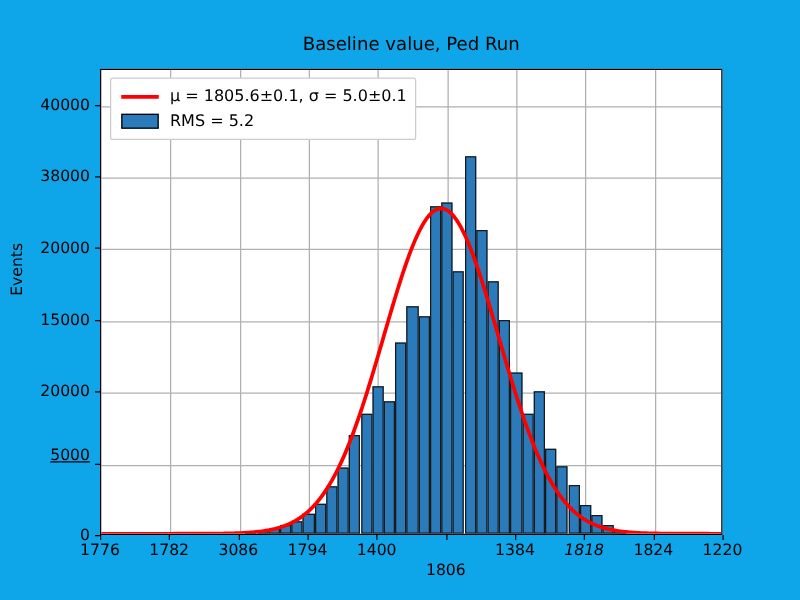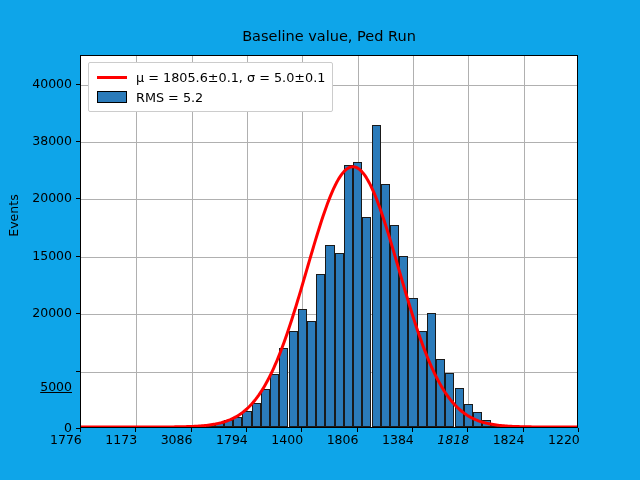--- a/index.html
+++ b/index.html
@@ -84,20 +84,21 @@
     left: 76px;
     width: 4px;
     height: 1px;
     background: #000000;
   }
   .xtick-label {
     position: absolute;
     top: 433px;
     width: 60px;
     margin-left: -30px;
+    text-align: center;
     font-size: 12.5px;
     color: #000000;
     line-height: 14px;
     white-space: nowrap;
   }
   .xtick-mark {
     position: absolute;
     top: 428px;
     width: 1px;
     height: 4px;
@@ -222,45 +223,45 @@
         <div class="bar" style="left: 410.389px; width: 9.22222px; height: 3.44308px; background: rgb(43, 123, 186); border-color: rgb(26, 26, 26);"></div>
       </div>
     <svg id="curve-layer" viewBox="0 0 498 373" preserveAspectRatio="none">
       <path id="fit-path" fill="none" stroke="#ff0000" stroke-width="3" stroke-linejoin="round" stroke-linecap="round" d="M0.00,373.00 L1.50,373.00 L3.00,373.00 L4.50,373.00 L6.00,373.00 L7.50,373.00 L9.00,373.00 L10.50,373.00 L12.00,373.00 L13.50,373.00 L15.00,373.00 L16.50,373.00 L18.00,373.00 L19.50,373.00 L21.00,373.00 L22.50,373.00 L24.00,373.00 L25.50,373.00 L27.00,373.00 L28.50,373.00 L30.00,373.00 L31.50,373.00 L33.00,373.00 L34.50,373.00 L36.00,373.00 L37.50,373.00 L39.00,373.00 L40.50,373.00 L42.00,373.00 L43.50,373.00 L45.00,373.00 L46.50,373.00 L48.00,373.00 L49.50,373.00 L51.00,373.00 L52.50,373.00 L54.00,373.00 L55.50,373.00 L57.00,373.00 L58.50,372.99 L60.00,372.99 L61.50,372.99 L63.00,372.99 L64.50,372.99 L66.00,372.99 L67.50,372.99 L69.00,372.99 L70.50,372.98 L72.00,372.98 L73.50,372.98 L75.00,372.97 L76.50,372.97 L78.00,372.97 L79.50,372.96 L81.00,372.95 L82.50,372.95 L84.00,372.94 L85.50,372.93 L87.00,372.92 L88.50,372.91 L90.00,372.90 L91.50,372.89 L93.00,372.87 L94.50,372.85 L96.00,372.83 L97.50,372.81 L99.00,372.79 L100.50,372.76 L102.00,372.73 L103.50,372.69 L105.00,372.66 L106.50,372.61 L108.00,372.57 L109.50,372.51 L111.00,372.45 L112.50,372.39 L114.00,372.31 L115.50,372.23 L117.00,372.14 L118.50,372.04 L120.00,371.93 L121.50,371.81 L123.00,371.68 L124.50,371.53 L126.00,371.37 L127.50,371.20 L129.00,371.00 L130.50,370.79 L132.00,370.56 L133.50,370.30 L135.00,370.03 L136.50,369.72 L138.00,369.39 L139.50,369.04 L141.00,368.65 L142.50,368.22 L144.00,367.77 L145.50,367.27 L147.00,366.73 L148.50,366.16 L150.00,365.53 L151.50,364.86 L153.00,364.14 L154.50,363.36 L156.00,362.52 L157.50,361.63 L159.00,360.67 L160.50,359.64 L162.00,358.55 L163.50,357.38 L165.00,356.13 L166.50,354.81 L168.00,353.40 L169.50,351.90 L171.00,350.32 L172.50,348.64 L174.00,346.86 L175.50,344.99 L177.00,343.01 L178.50,340.93 L180.00,338.73 L181.50,336.43 L183.00,334.01 L184.50,331.48 L186.00,328.83 L187.50,326.06 L189.00,323.17 L190.50,320.15 L192.00,317.02 L193.50,313.76 L195.00,310.37 L196.50,306.87 L198.00,303.24 L199.50,299.49 L201.00,295.61 L202.50,291.63 L204.00,287.52 L205.50,283.31 L207.00,278.99 L208.50,274.56 L210.00,270.03 L211.50,265.41 L213.00,260.70 L214.50,255.91 L216.00,251.04 L217.50,246.11 L219.00,241.11 L220.50,236.07 L222.00,230.98 L223.50,225.85 L225.00,220.71 L226.50,215.55 L228.00,210.39 L229.50,205.23 L231.00,200.10 L232.50,195.00 L234.00,189.94 L235.50,184.93 L237.00,180.00 L238.50,175.14 L240.00,170.37 L241.50,165.72 L243.00,161.17 L244.50,156.76 L246.00,152.49 L247.50,148.37 L249.00,144.42 L250.50,140.64 L252.00,137.05 L253.50,133.66 L255.00,130.48 L256.50,127.51 L258.00,124.77 L259.50,122.27 L261.00,120.01 L262.50,118.00 L264.00,116.24 L265.50,114.74 L267.00,113.52 L268.50,112.56 L270.00,111.87 L271.50,111.46 L273.00,111.33 L274.50,111.47 L276.00,111.89 L277.50,112.58 L279.00,113.55 L280.50,114.78 L282.00,116.29 L283.50,118.05 L285.00,120.07 L286.50,122.34 L288.00,124.85 L289.50,127.60 L291.00,130.57 L292.50,133.76 L294.00,137.15 L295.50,140.75 L297.00,144.53 L298.50,148.49 L300.00,152.61 L301.50,156.89 L303.00,161.31 L304.50,165.85 L306.00,170.51 L307.50,175.28 L309.00,180.14 L310.50,185.08 L312.00,190.09 L313.50,195.15 L315.00,200.25 L316.50,205.39 L318.00,210.54 L319.50,215.70 L321.00,220.86 L322.50,226.01 L324.00,231.13 L325.50,236.22 L327.00,241.26 L328.50,246.26 L330.00,251.19 L331.50,256.05 L333.00,260.84 L334.50,265.55 L336.00,270.17 L337.50,274.69 L339.00,279.12 L340.50,283.44 L342.00,287.65 L343.50,291.75 L345.00,295.73 L346.50,299.60 L348.00,303.35 L349.50,306.97 L351.00,310.47 L352.50,313.85 L354.00,317.11 L355.50,320.24 L357.00,323.25 L358.50,326.14 L360.00,328.91 L361.50,331.56 L363.00,334.08 L364.50,336.50 L366.00,338.80 L367.50,340.99 L369.00,343.07 L370.50,345.04 L372.00,346.92 L373.50,348.69 L375.00,350.37 L376.50,351.95 L378.00,353.44 L379.50,354.85 L381.00,356.17 L382.50,357.41 L384.00,358.58 L385.50,359.67 L387.00,360.70 L388.50,361.65 L390.00,362.55 L391.50,363.38 L393.00,364.16 L394.50,364.88 L396.00,365.55 L397.50,366.17 L399.00,366.75 L400.50,367.29 L402.00,367.78 L403.50,368.24 L405.00,368.66 L406.50,369.05 L408.00,369.40 L409.50,369.73 L411.00,370.03 L412.50,370.31 L414.00,370.56 L415.50,370.80 L417.00,371.01 L418.50,371.20 L420.00,371.38 L421.50,371.54 L423.00,371.68 L424.50,371.82 L426.00,371.94 L427.50,372.05 L429.00,372.15 L430.50,372.24 L432.00,372.32 L433.50,372.39 L435.00,372.45 L436.50,372.51 L438.00,372.57 L439.50,372.61 L441.00,372.66 L442.50,372.70 L444.00,372.73 L445.50,372.76 L447.00,372.79 L448.50,372.81 L450.00,372.84 L451.50,372.85 L453.00,372.87 L454.50,372.89 L456.00,372.90 L457.50,372.91 L459.00,372.92 L460.50,372.93 L462.00,372.94 L463.50,372.95 L465.00,372.96 L466.50,372.96 L468.00,372.97 L469.50,372.97 L471.00,372.97 L472.50,372.98 L474.00,372.98 L475.50,372.98 L477.00,372.99 L478.50,372.99 L480.00,372.99 L481.50,372.99 L483.00,372.99 L484.50,372.99 L486.00,372.99 L487.50,372.99 L489.00,373.00 L490.50,373.00 L492.00,373.00 L493.50,373.00 L495.00,373.00 L496.50,373.00 L498.00,373.00"></path>
     </svg>
   </div>
 
   <div id="yticks">
       <div class="ytick-label" style="top: 421px; right: 568px;">0</div>
       <div class="ytick-mark" style="top: 428px;"></div>
-      <div class="ytick-label" style="top: 380px; right: 568px; text-decoration: underline;">5000</div>
+      <div class="ytick-label" style="top: 357px; right: 568px; text-decoration: underline;">5000</div>
       <div class="ytick-mark" style="top: 370.615px;"></div>
       <div class="ytick-label" style="top: 306.231px; right: 568px;">20000</div>
       <div class="ytick-mark" style="top: 313.231px;"></div>
       <div class="ytick-label" style="top: 248.846px; right: 568px;">15000</div>
       <div class="ytick-mark" style="top: 255.846px;"></div>
       <div class="ytick-label" style="top: 191.462px; right: 568px;">20000</div>
       <div class="ytick-mark" style="top: 198.462px;"></div>
       <div class="ytick-label" style="top: 134.077px; right: 568px;">38000</div>
       <div class="ytick-mark" style="top: 141.077px;"></div>
       <div class="ytick-label" style="top: 76.6923px; right: 568px;">40000</div>
       <div class="ytick-mark" style="top: 83.6923px;"></div>
     </div>
   <div id="xticks">
       <div class="xtick-label" style="left: 80px;">1776</div>
       <div class="xtick-mark" style="left: 80px;"></div>
-      <div class="xtick-label" style="left: 135.333px;">1173</div>
+      <div class="xtick-label" style="left: 135.333px;">1782</div>
       <div class="xtick-mark" style="left: 135.333px;"></div>
       <div class="xtick-label" style="left: 190.667px;">3086</div>
       <div class="xtick-mark" style="left: 190.667px;"></div>
       <div class="xtick-label" style="left: 246px;">1794</div>
       <div class="xtick-mark" style="left: 246px;"></div>
       <div class="xtick-label" style="left: 301.333px;">1400</div>
       <div class="xtick-mark" style="left: 301.333px;"></div>
-      <div class="xtick-label" style="left: 356.667px;">1806</div>
+      <div class="xtick-label" style="left: 356.667px; margin-top: 16px;">1806</div>
       <div class="xtick-mark" style="left: 356.667px;"></div>
       <div class="xtick-label" style="left: 412px;">1384</div>
       <div class="xtick-mark" style="left: 412px;"></div>
       <div class="xtick-label" style="left: 467.333px; font-style: italic;">1818</div>
       <div class="xtick-mark" style="left: 467.333px;"></div>
       <div class="xtick-label" style="left: 522.667px;">1824</div>
       <div class="xtick-mark" style="left: 522.667px;"></div>
       <div class="xtick-label" style="left: 578px;">1220</div>
       <div class="xtick-mark" style="left: 578px;"></div>
     </div>

